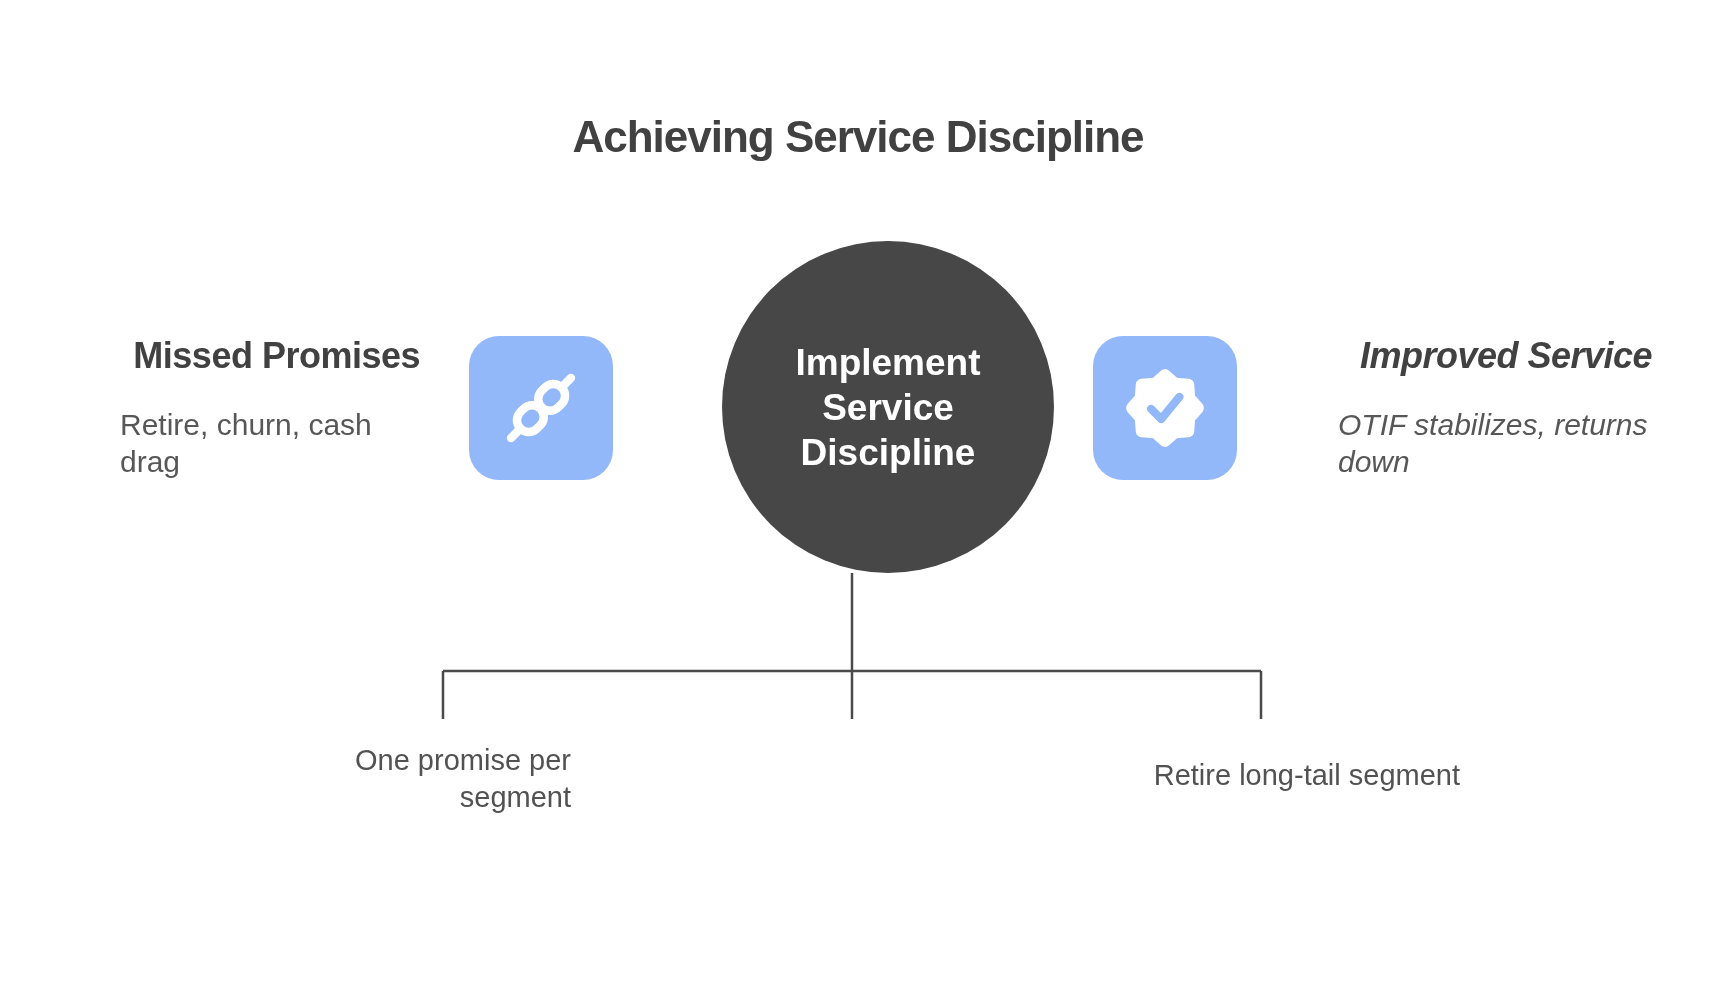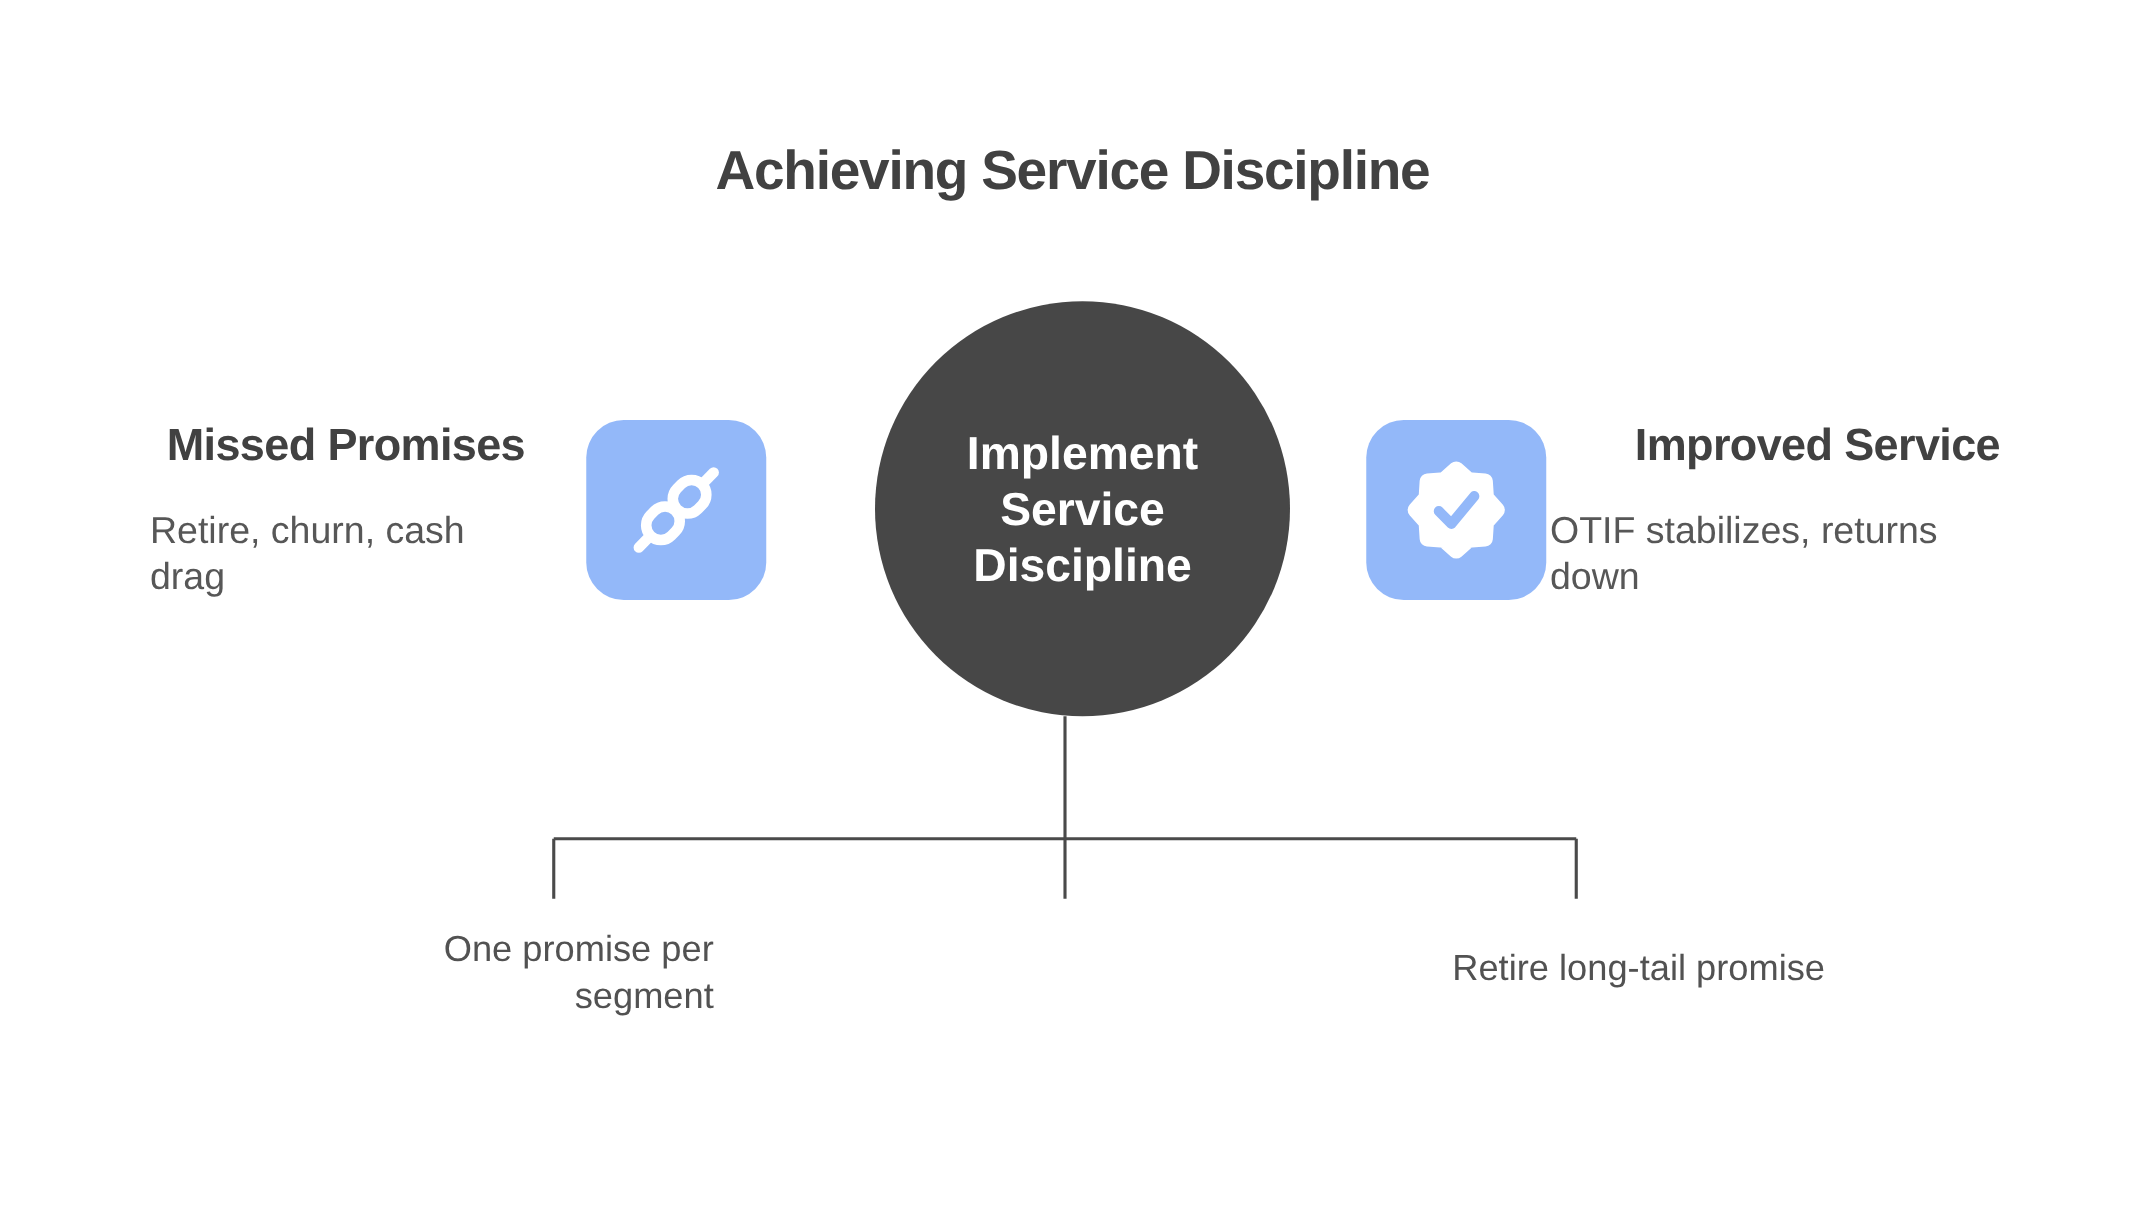--- a/index.html
+++ b/index.html
@@ -40,25 +40,26 @@
     display: flex;
     flex-direction: column;
   }
   .side-text.left {
     right: 1296px;
     top: 336px;
     width: 360px;
     align-items: flex-end;
   }
   .side-text.right {
-    left: 1220px;
+    left: 1316px;
     top: 336px;
     width: 380px;
-    align-items: flex-end;
+    align-items: center;
     text-align: left;
+    font-style: italic;
   }
   .node-heading {
     font-size: 36px;
     font-weight: bold;
     letter-spacing: -0.5px;
     line-height: 40px;
     color: var(--heading-color, #414141);
     margin: 0 0 30px 0;
   }
   .node-subtitle {
@@ -78,21 +79,21 @@
     background: var(--accent-blue, #93b8f9);
     display: flex;
     align-items: center;
     justify-content: center;
   }
   .icon-tile.left-tile  { left: 469px; top: 336px; }
   .icon-tile.right-tile { left: 1093px; top: 336px; }
 
   .center-circle {
     position: absolute;
-    left: 700px;
+    left: 722px;
     top: 241px;
     width: 332px;
     height: 332px;
     border-radius: 50%;
     background: var(--circle-fill, #474747);
     display: flex;
     align-items: center;
     justify-content: center;
   }
   .circle-label {
@@ -159,15 +160,15 @@
       <path class="check-path" d="M 35.5 51 L 46 61.5 L 65 38.5" fill="none" stroke-width="8.5" stroke-linecap="round" stroke-linejoin="round"></path>
     </svg>
   </div>
 
   <div class="side-text right">
     <p class="node-heading">Improved Service</p>
     <p class="node-subtitle">OTIF stabilizes, returns down</p>
   </div>
 
   <div class="branch-label b1">One promise per segment</div>
-  <div class="branch-label b3">Retire long-tail promise</div>
+  <div class="branch-label b3">Retire long-tail segment</div>
 
 </div>
 
 </body></html>

